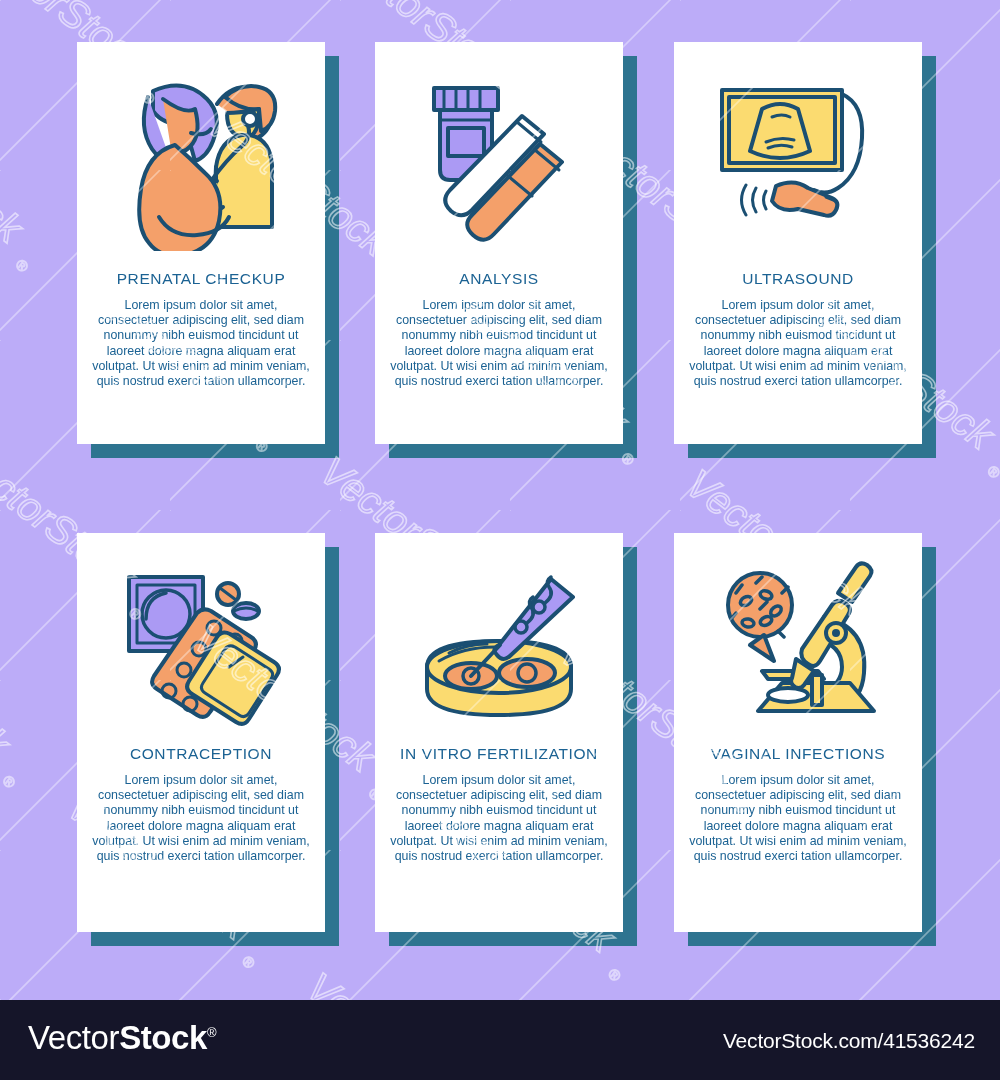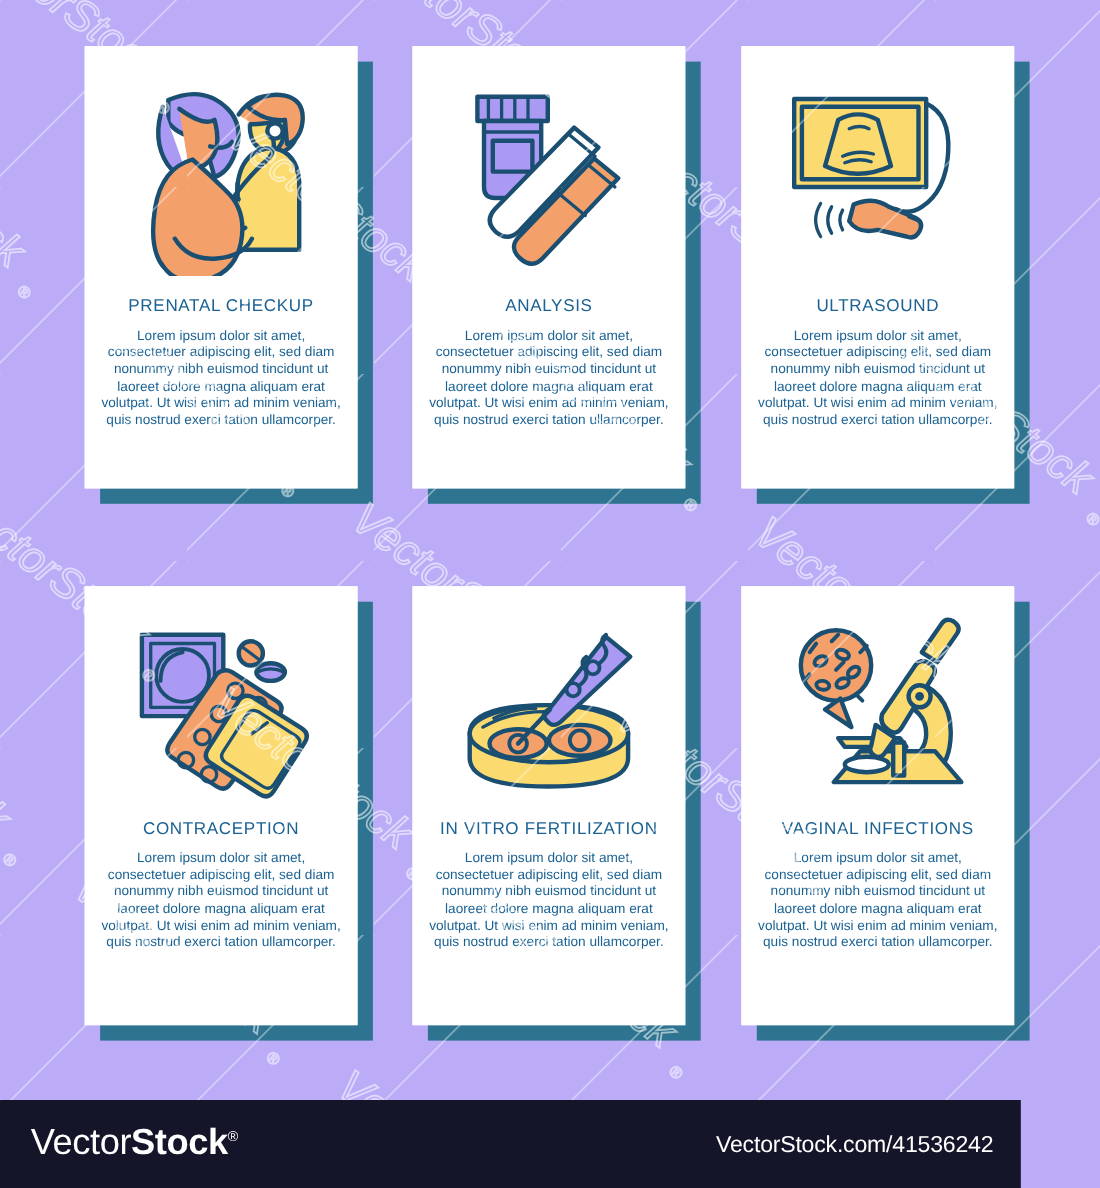--- a/index.html
+++ b/index.html
@@ -66,21 +66,21 @@
   
   .row1 .card-inner{height:402px;}
   .row1 .shadow{height:402px;}
   .row1 .art{height:228px;}
   .row2 .card-inner{height:399px;}
   .row2 .shadow{height:399px;}
   .row2 .art{height:212px;}
 
   
   #footer{
-    position:absolute;left:0;top:1000px;width:928px;height:80px;
+    position:absolute;left:0;top:1000px;width:1000px;height:80px;
     background:#151529;z-index:10;text-align:right;
   }
   #logo{
     position:absolute;left:28px;top:19px;
     color:#ffffff;font-size:33px;letter-spacing:-.4px;
     font-family:"Liberation Sans", sans-serif;
     white-space:nowrap;
   }
   #logo .thin{font-weight:300;}
   #logo .bold{font-weight:700;}

